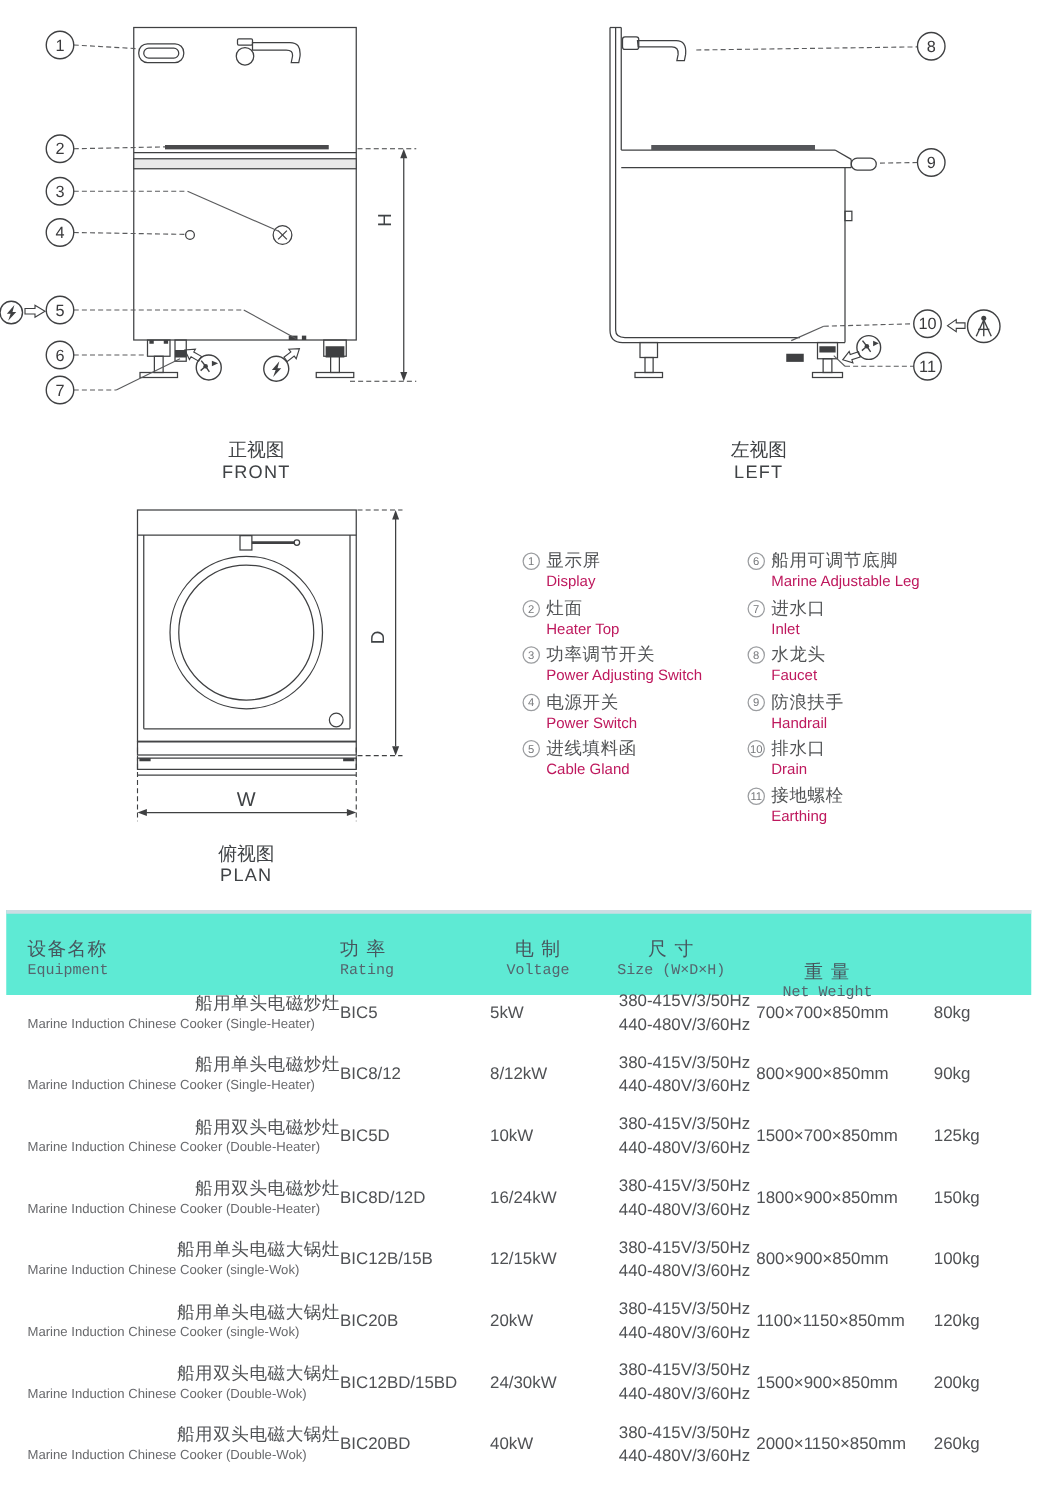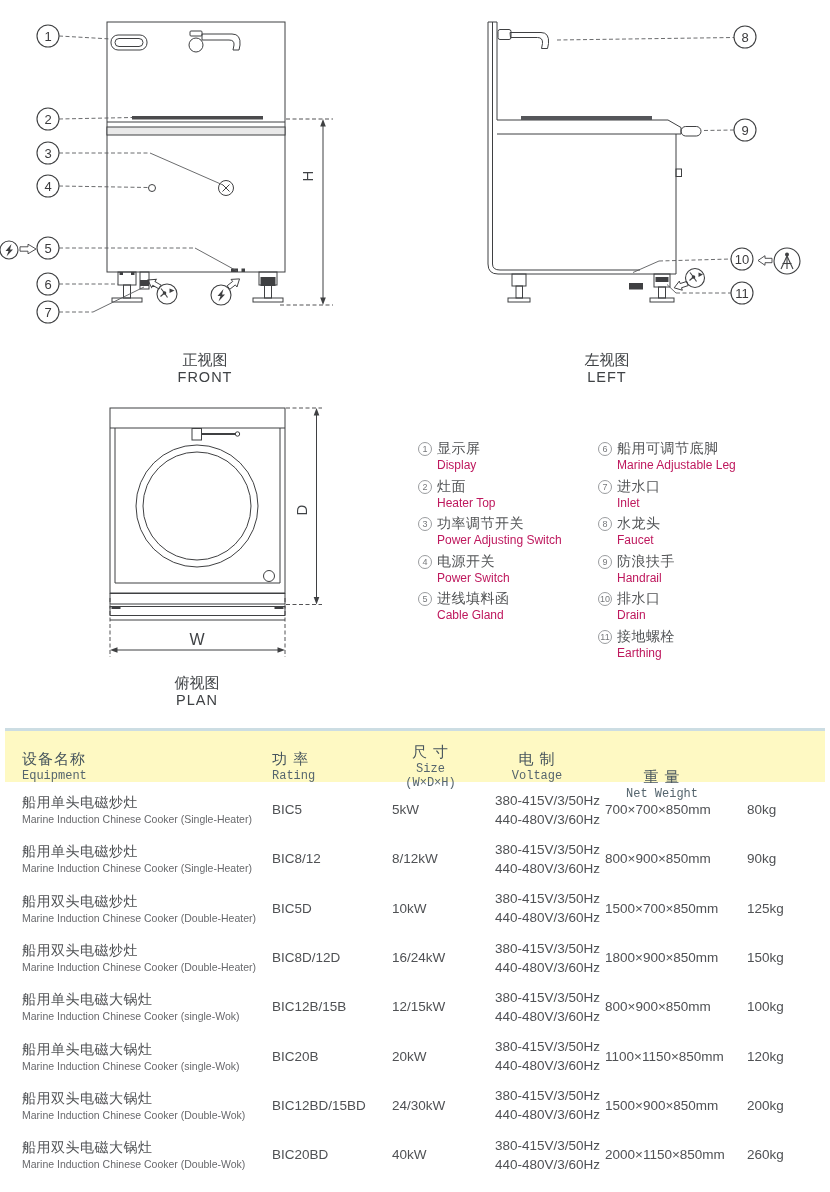--- a/index.html
+++ b/index.html
@@ -26,31 +26,31 @@
     display:inline-flex; align-items:center; justify-content:center;
     width:14px; height:14px; border:1px solid #9b9da0; border-radius:50%;
     font-size:9px; color:#77797c; flex:0 0 auto;
   }
   .legend-zh { margin-left:5px; font-size:14px; color:#525456; letter-spacing:0.5px;text-align:center; }
   .legend-en { margin-left:19px; font-size:12px; color:#be185d; line-height:14px; }
 
   
   .spec-grid { display:grid; grid-template-columns:250px 120px 77px 136px 142px 1fr; align-items:center; }
   .spec-header {
-    position:absolute; left:5px; top:728px; width:820px; height:54px;
-    background:#fef9c3; border-top:3px solid #ccdde3; padding-left:17px;
+    position:absolute; left:5px; top:728px; width:820px; height:68px;
+    background:#5eead4; border-top:3px solid #ccdde3; padding-left:17px;
   }
   .hcell .zh { font-size:15px; color:#47555d; letter-spacing:1px; }
   .hcell .en { font-size:12px; color:#55656e;font-family:Liberation Mono, monospace; }
   .hcell.c { text-align:center; }
   .hcell.pr { padding-right:28px;margin-top:37px; }
   .spec-body { position:absolute; left:5px; top:785px; width:820px; }
   .spec-row { min-height:49.3px; padding-left:17px; }
   .cell { font-size:13.5px; color:#4f5154; }
-  .cell.name .zh { font-size:14px; color:#4f5154; letter-spacing:0.5px; }
+  .cell.name .zh { font-size:14px; color:#4f5154; letter-spacing:0.5px;text-align:right; }
   .cell.name .en { font-size:10.5px; color:#68696c; margin-top:1px; }
   .cell.volt div { line-height:19px;margin-left:26px; }
 </style>
 </head>
 <body>
 
 <svg id="diagram-svg" width="830" height="722" viewBox="0 0 830 722">
 
   <g stroke="#3f4042" fill="none" stroke-width="1">
     <rect x="107" y="22" width="178" height="250"></rect>
@@ -382,26 +382,26 @@
 <div class="spec-header spec-grid">
   <div class="hcell">
     <div class="zh">设备名称</div>
     <div class="en">Equipment</div>
   </div>
   <div class="hcell">
     <div class="zh">功 率</div>
     <div class="en">Rating</div>
   </div>
   <div class="hcell c">
+    <div class="zh">电 制</div>
+    <div class="en">Voltage</div>
+  </div>
+  <div class="hcell c">
     <div class="zh">尺 寸</div>
     <div class="en">Size (W×D×H)</div>
-  </div>
-  <div class="hcell c">
-    <div class="zh">电 制</div>
-    <div class="en">Voltage</div>
   </div>
   <div class="hcell c pr">
     <div class="zh">重 量</div>
     <div class="en">Net Weight</div>
   </div>
 </div>
 
 <div class="spec-body">
 
   <div class="spec-row spec-grid">

